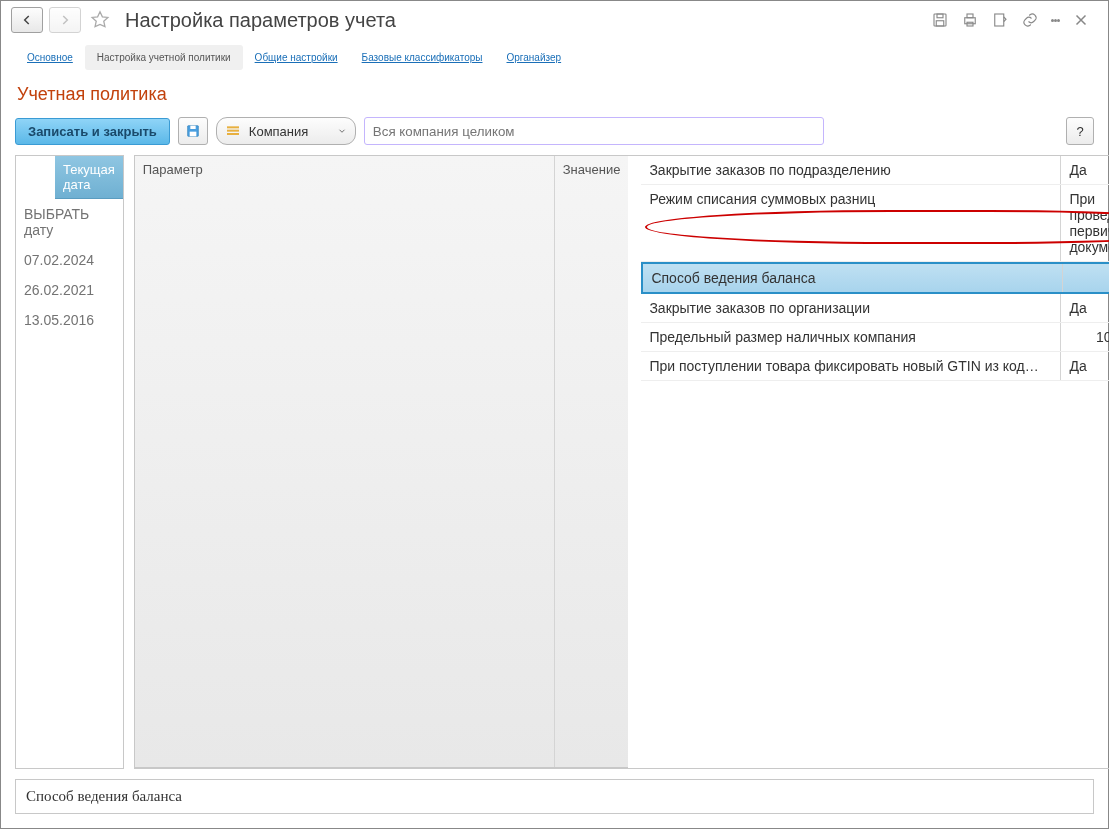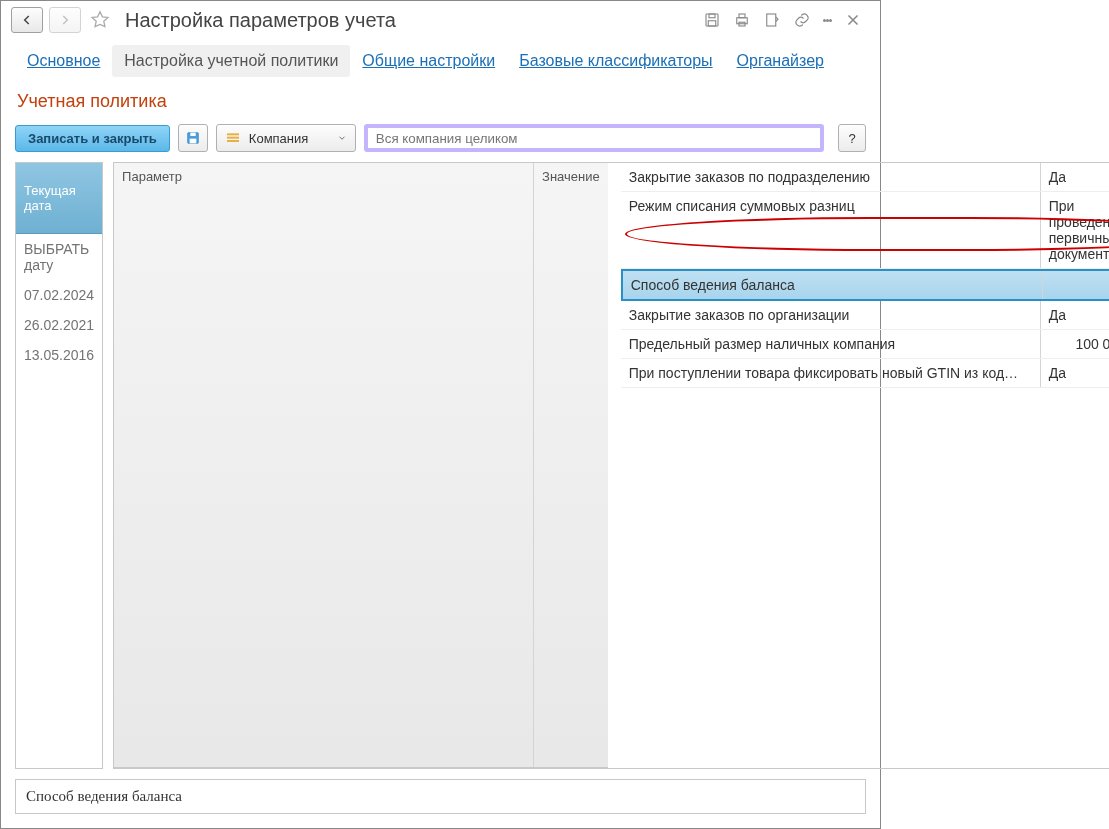--- a/index.html
+++ b/index.html
@@ -1,46 +1,46 @@
 <!DOCTYPE html>
 <html><head>
 <meta charset="utf-8">
 <style>
 * { box-sizing: border-box; margin: 0; padding: 0; }
 body { font-family: Arial, sans-serif; font-size: 13px; color: #333; background: #fff; }
-.window { width: 881px; height: 829px; border: 1px solid #888; position: relative; display: flex; flex-direction: column; }
+.window { width: 1109px; height: 829px; border: 1px solid #888; position: relative; display: flex; flex-direction: column; }
 
 .titlebar { display: flex; align-items: center; padding: 6px 10px; gap: 6px; }
 .nav-btn { width: 32px; height: 26px; border: 1px solid #a0a0a0; background: linear-gradient(#fdfdfd,#e8e8e8); border-radius: 3px; display: flex; align-items: center; justify-content: center; cursor: pointer; }
 .nav-btn svg { width: 14px; height: 14px; }
 .star-btn { width: 26px; height: 26px; display:flex; align-items:center; justify-content:center; cursor:pointer; }
 .star-btn svg { width: 22px; height: 22px; stroke: #aaa; fill: none; stroke-width:1.4; }
 .title { font-size: 20px; color: #444; flex: 1; padding-left: 6px; }
 .title-icons { display: flex; gap: 12px; padding-right: 8px; align-items: center; }
 .title-icons span { cursor: pointer; color: #888; display:flex; }
 .title-icons svg { width:18px; height:18px; stroke:#888; fill:none; stroke-width:1.5; }
 .dots span{display:block;width:3px;height:3px;background:#888;border-radius:50%;margin:2px 0;}
 
 .tabs { display: flex; gap: 0; padding: 6px 14px 0; border-bottom: none; }
-.tab { padding: 7px 12px; color: #1a6fb8; text-decoration: underline; cursor: pointer; font-size: 16px; }
+.tab { padding: 7px 12px; color: #1a6fb8; text-decoration: underline; cursor: pointer; font-size: 10px; }
 .tab.active { background: #f0f0f0; color: #555; text-decoration: none; border-radius: 3px; }
 
 .subtitle { font-size: 18px; color: #c2410c; padding: 14px 16px 12px; }
 
 .toolbar { display: flex; align-items: center; gap: 8px; padding: 0 14px 10px; }
 .save-btn { background: linear-gradient(#8fd4f7,#5bb8e8); border: 1px solid #3a9bd4; color: #1a4a6b; font-weight: bold; padding: 5px 12px; border-radius: 3px; cursor: pointer; font-size: 13px; }
 .icon-btn { width: 30px; height: 28px; border: 1px solid #b0b0b0; background: linear-gradient(#fdfdfd,#ececec); border-radius: 3px; display: flex; align-items: center; justify-content: center; cursor: pointer; }
-.dd-btn { height: 28px; border: 1px solid #b0b0b0; background: linear-gradient(#fdfdfd,#ececec); border-radius: 3px; display: flex; align-items: center; padding: 0 8px; gap: 8px; cursor: pointer; min-width:140px; }
+.dd-btn { height: 28px; border: 1px solid #b0b0b0; background: linear-gradient(#fdfdfd,#ececec); border-radius: 11px; display: flex; align-items: center; padding: 0 8px; gap: 8px; cursor: pointer; min-width:140px; }
 .dd-btn .dd-lbl { flex:1; }
-.filter-input { flex: 1; max-width: 460px; height: 28px; border: 4px solid #c4b5fd; border-radius: 3px; padding: 0 8px; color: #aaa; background:#fff; }
+.filter-input { flex: 1; max-width: 460px; height: 28px; border: 1px solid #c4b5fd; border-radius: 3px; padding: 0 8px; color: #aaa; background:#fff; }
 .help-btn { margin-left: auto; width: 28px; height: 28px; border: 1px solid #b0b0b0; background: linear-gradient(#fdfdfd,#ececec); border-radius: 3px; display:flex;align-items:center;justify-content:center;cursor:pointer; }
 
 .body-split { display: flex; flex: 1; gap: 0; padding: 0 14px 10px; min-height:0; }
 .date-panel { width: 230px; border: 1px solid #c8c8c8; display:flex; flex-direction:column; }
-.date-header { background: linear-gradient(#8fc6e2,#6fb0d2); color: #fff; padding: 20px 8px; font-size: 13px; border-bottom:1px solid #5a9cc0; }
+.date-header { background: linear-gradient(#8fc6e2,#6fb0d2); color: #fff; padding: 6px 8px; font-size: 13px; border-bottom:1px solid #5a9cc0;margin-left:39px; }
 .date-item { padding: 7px 8px; cursor: pointer; font-size: 14px; color:#737373; }
 
 .param-panel { flex: 1; border: 1px solid #c8c8c8; margin-left: 10px; display:flex; position:relative; }
 .param-head { display: flex; background: linear-gradient(#f5f5f5,#e8e8e8); border-bottom: 1px solid #c8c8c8; }
 .param-head div { padding: 6px 8px; color:#555; }
 .col-param { flex: 0 0 420px; border-right: 1px solid #d4d4d4; }
 .col-value { flex: 1; }
 .param-rows { flex:1; overflow:auto; position:relative;margin-left:13px; }
 .param-row { display: flex; border-bottom: 1px solid #eee; font-size: 14px; }
 .param-row .col-param, .param-row .col-value { padding: 6px 8px; }

